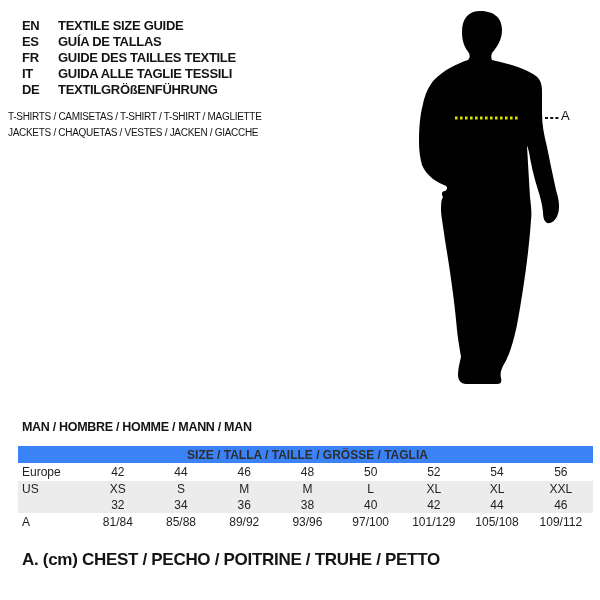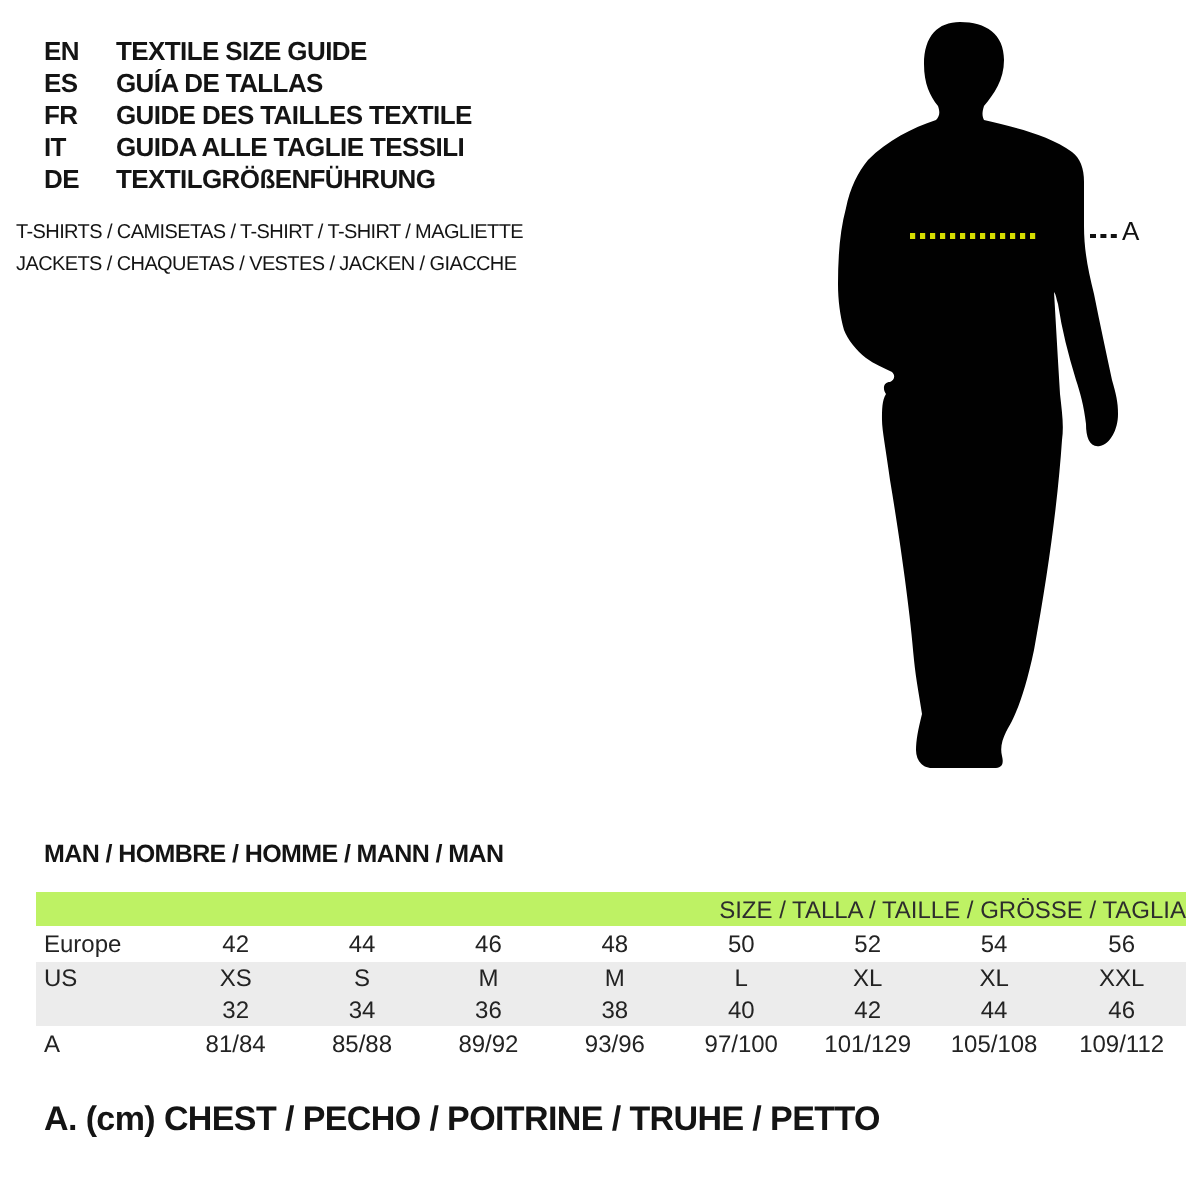--- a/index.html
+++ b/index.html
@@ -19,21 +19,21 @@
   .figure-svg{position:absolute;left:400px;top:0;width:200px;height:400px;}
   .measure-a{position:absolute;left:561px;top:108px;font-size:13px;font-weight:400;color:#111;}
   
   .man-title{position:absolute;left:22px;top:420px;font-weight:700;font-size:12.5px;
              letter-spacing:-0.3px;white-space:nowrap;}
   
   .size-table{position:absolute;left:18px;top:446px;width:575px;border-collapse:collapse;
               font-size:12px;color:#232323;table-layout:fixed;}
   .size-table td{padding:0;height:16px;text-align:center;font-weight:400;overflow:hidden;white-space:nowrap;}
   .size-table td.row-label{text-align:left;padding-left:4px;}
-  .size-table tr.hdr td{background:#bef264;text-align:right;padding-left:4px;height:17px;color:#2d2d2d;}
+  .size-table tr.hdr td{background:#3b82f6;text-align:center;padding-left:4px;height:17px;color:#2d2d2d;font-weight:bold;}
   .size-table tr.r-europe td{height:18px;}
   .size-table tr.band td{background:#ececec;}
   .size-table tr.r-a td{height:18px;}
   
   .footnote{position:absolute;left:22px;top:550px;font-weight:700;font-size:17px;
             letter-spacing:-0.3px;white-space:nowrap;}
 </style>
 </head>
 <body>
 

